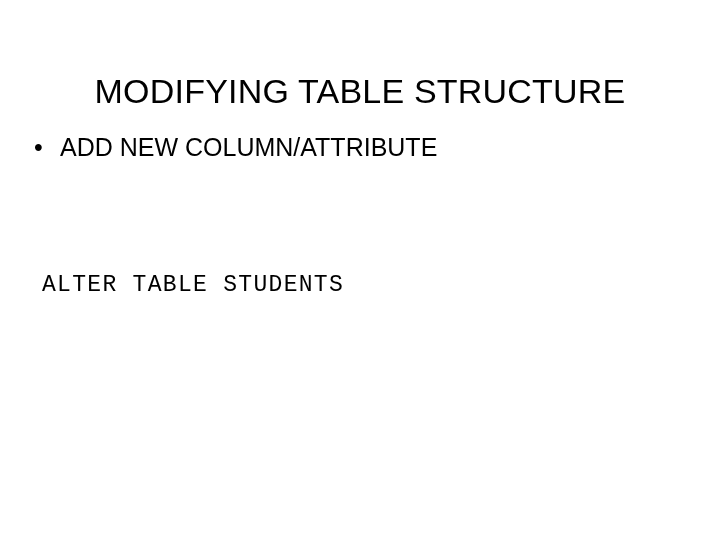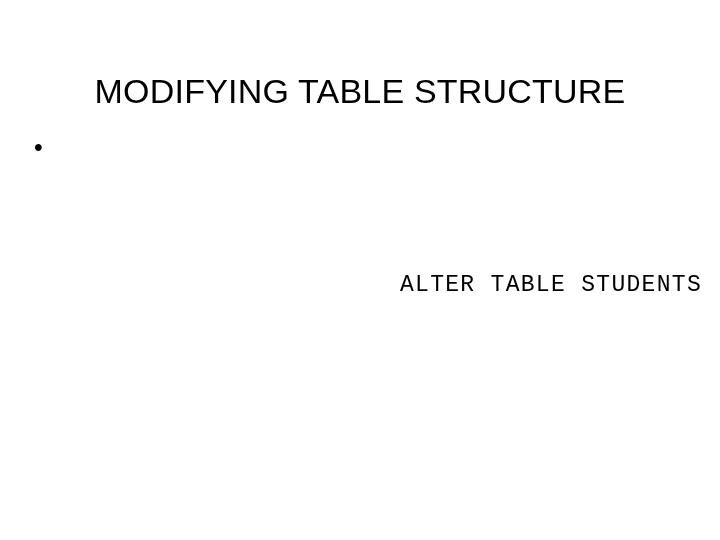--- a/index.html
+++ b/index.html
@@ -76,37 +76,37 @@
     left: 42px;
     top: 203px;
     width: 660px;
     font-family: "Liberation Mono", "DejaVu Sans Mono", monospace;
     font-size: 23px;
     font-weight: 400;
     line-height: 33px;
     letter-spacing: 1.3px;
     color: #000000;
     white-space: pre;
-    text-align: right;
   }
   .code-line {
     display: block;
     white-space: pre;
   }
 </style>
 </head>
 <body>
 
 <div id="slide">
 
   <h1 id="slide-title">MODIFYING TABLE STRUCTURE</h1>
 
   <ul id="bullet-list">
     <li class="bullet-item">
       <span class="bullet-marker">•</span>
+      <span class="bullet-text">ADD NEW COLUMN/ATTRIBUTE</span>
     </li>
   </ul>
 
   <div id="code-block">
     <span class="code-line">ALTER TABLE STUDENTS</span>
   </div>
 
 </div>
 
 </body></html>

